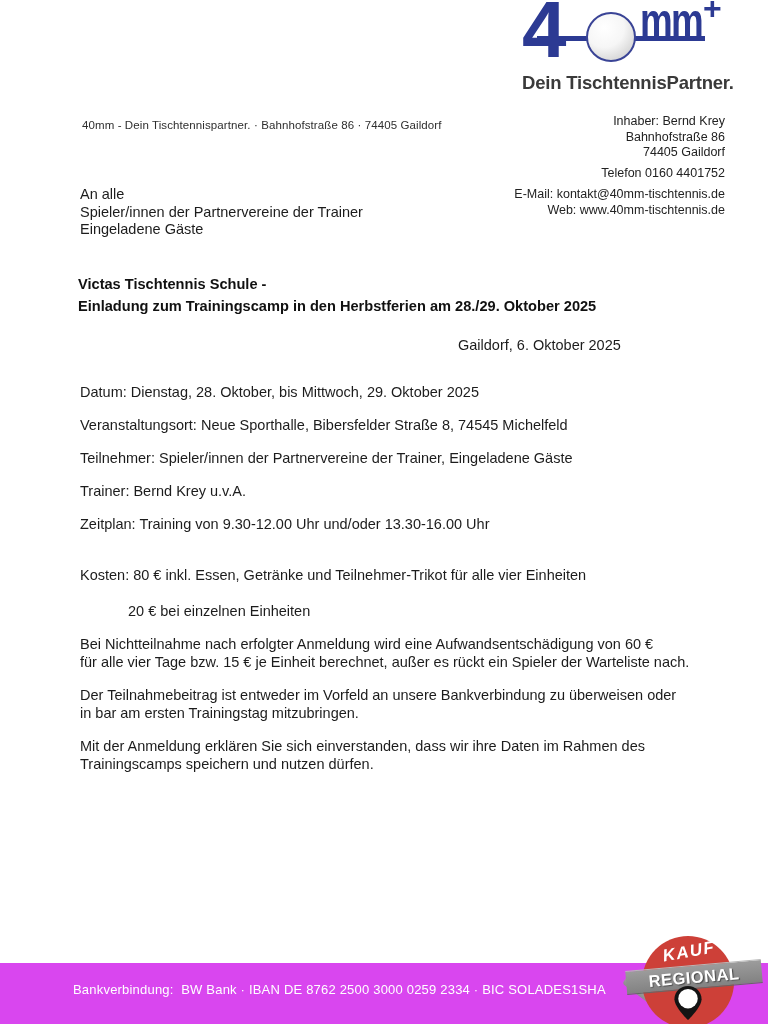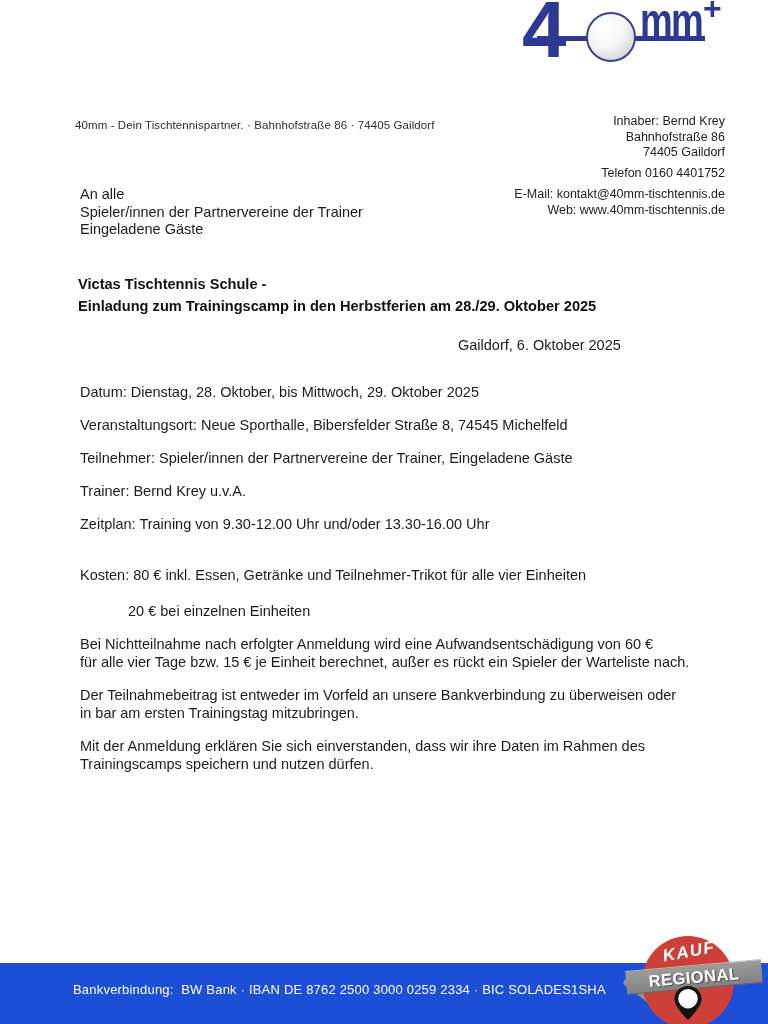--- a/index.html
+++ b/index.html
@@ -21,38 +21,38 @@
   .logo-ball {
     position: absolute; left: 66px; top: 12px; width: 50px; height: 50px; border-radius: 50%;
     background: radial-gradient(circle at 36% 30%, #ffffff 0%, #f6f6f6 45%, #dddddd 72%, #c2c6cc 100%);
     border: 2px solid #3a4496; z-index: 3;
   }
   .logo-mm { position: absolute; left: 120px; top: -3px; font-size: 46px; line-height: 46px; font-weight: bold; color: #2c3a93; letter-spacing: -2px; transform: scaleX(0.8); transform-origin: left top; z-index: 2; }
   .logo-plus { position: absolute; left: 183px; top: -8px; font-size: 32px; line-height: 32px; font-weight: bold; color: #2c3a93; z-index: 2; }
   .logo-tagline { position: absolute; left: 2px; top: 72px; width: 220px; font-size: 18.5px; font-weight: bold; color: #3a3a3a; letter-spacing: -0.2px; }
 
   
-  .sender-line { position: absolute; left: 75px; top: 119px; font-size: 11.5px; color: #2e2e2e; letter-spacing: 0.1px; }
+  .sender-line { position: absolute; left: 82px; top: 119px; font-size: 11.5px; color: #2e2e2e; letter-spacing: 0.1px; }
   .contact { position: absolute; right: 43px; top: 114px; text-align: right; font-size: 12.5px; line-height: 15.5px; color: #222; }
   .sp5 { height: 5px; } .sp6 { height: 6px; }
 
   .recipient { position: absolute; left: 80px; top: 186px; font-size: 14.5px; line-height: 17.5px; white-space: pre-line; }
 
   .subject { position: absolute; left: 78px; top: 273px; font-size: 14.6px; font-weight: bold; line-height: 22px; white-space: pre-line; color: #111; }
   .dateline { position: absolute; left: 458px; top: 337px; font-size: 14.5px; }
 
   
   .letter-body { position: absolute; left: 80px; top: 383px; width: 640px; font-size: 14.5px; line-height: 18px; }
   .letter-body p { margin: 0 0 15px; white-space: pre-line; }
   .indent { margin-left: 48px; }
 
   
   .footer {
     position: absolute; left: 0; top: 963px; width: 768px; height: 61px;
-    background: #1d4ed8; color: #ffffff;
+    background: #d946ef; color: #ffffff;
   }
   .footer-line { position: absolute; left: 73px; font-size: 13px; white-space: pre-wrap; letter-spacing: 0.2px; }
   .footer-line.l1 { top: 19px; }
   .footer-line.l2 { top: 41px; }
 
   
   .badge { position: absolute; left: 628px; top: 928px; width: 132px; height: 96px; }
   .badge-handle {
     position: absolute; left: -8px; top: 62px; width: 70px; height: 16px;
     background: linear-gradient(#b3b3b3, #8e8e8e);
@@ -79,20 +79,21 @@
 <body>
 
 <div class="page">
 
   <div class="logo">
     <div class="logo-line"></div>
     <div class="logo-digit">4</div>
     <div class="logo-ball"></div>
     <div class="logo-mm">mm</div>
     <div class="logo-plus">+</div>
+    <div class="logo-tagline">Dein TischtennisPartner.</div>
   </div>
 
   <div class="sender-line">40mm - Dein Tischtennispartner. · Bahnhofstraße 86 · 74405 Gaildorf</div>
 
   <div class="contact">
     <div>Inhaber: Bernd Krey</div>
     <div>Bahnhofstraße 86</div>
     <div>74405 Gaildorf</div>
     <div class="sp5"></div>
     <div>Telefon 0160 4401752</div>

